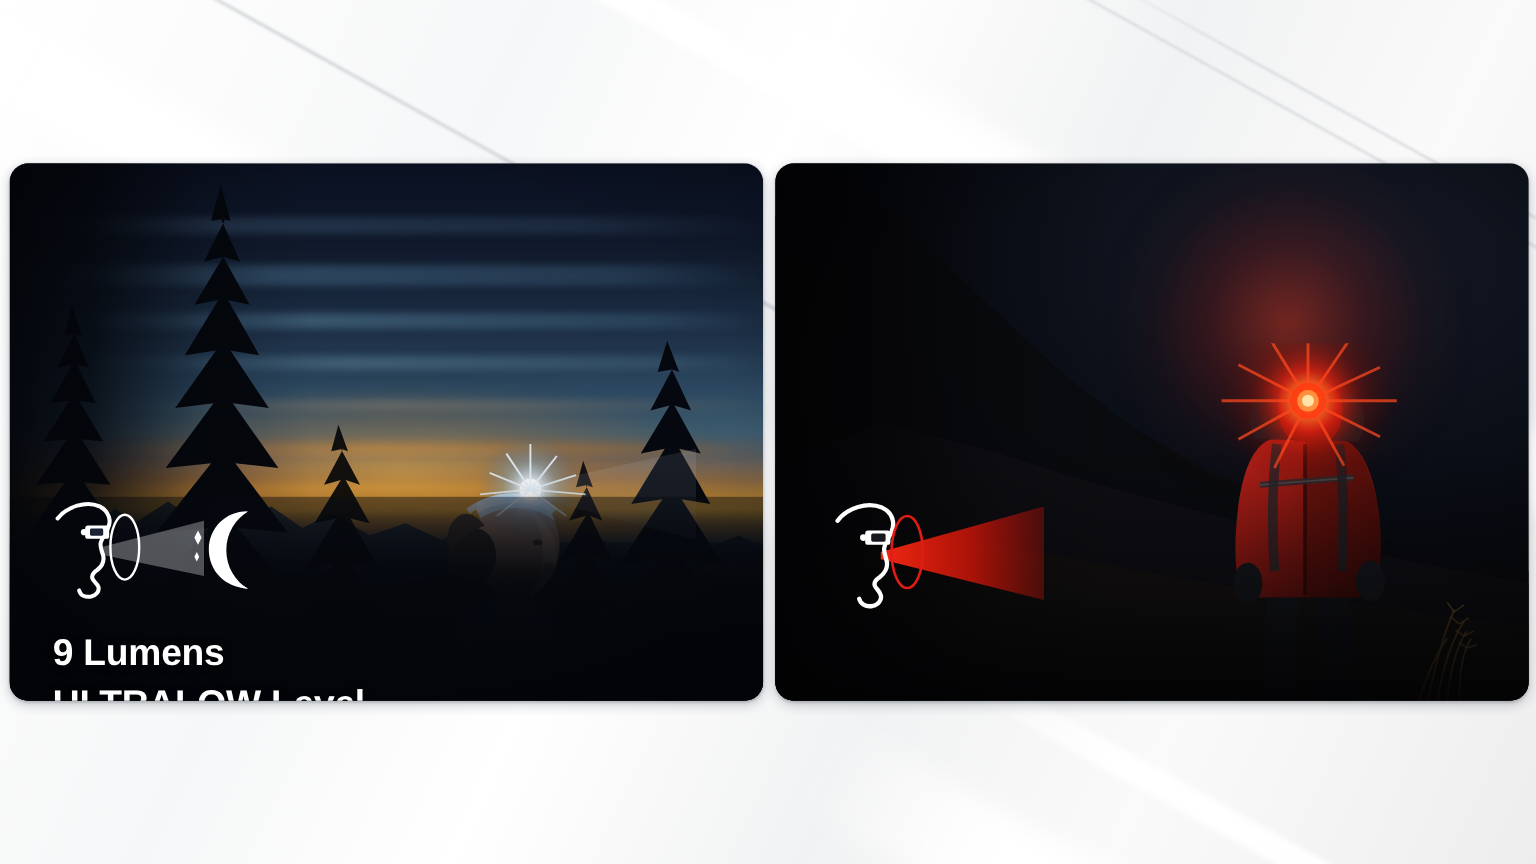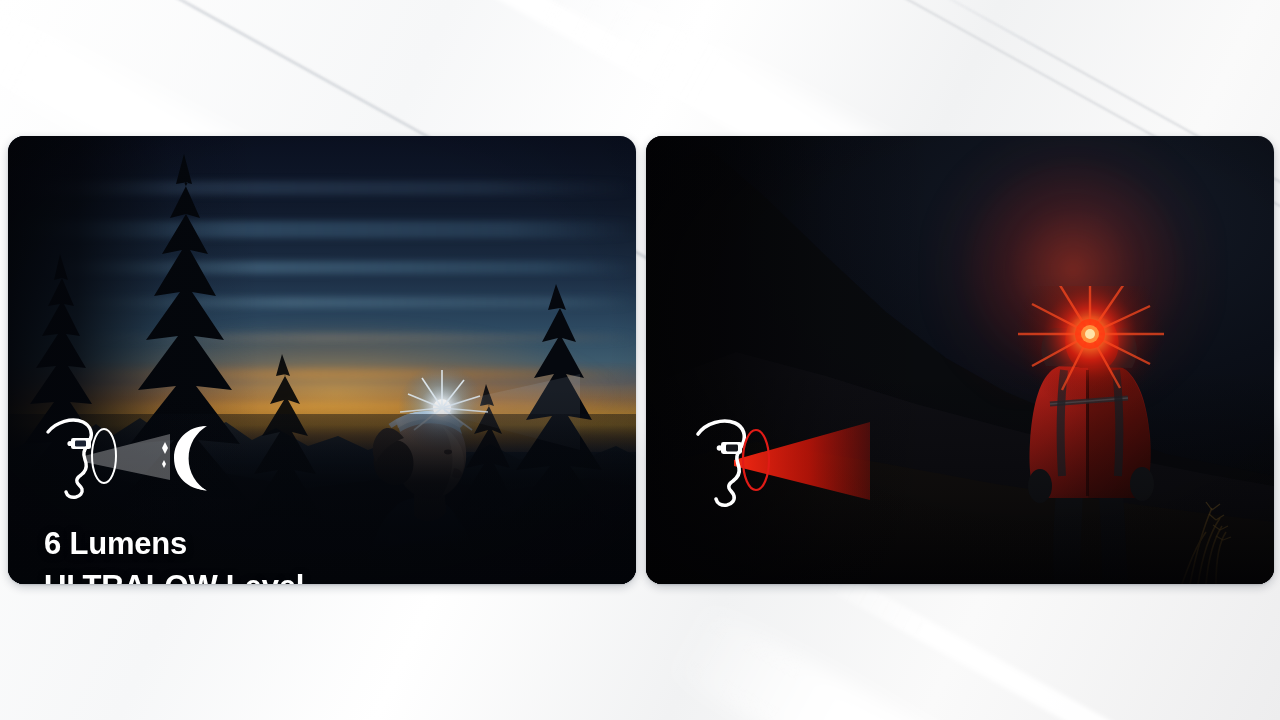--- a/index.html
+++ b/index.html
@@ -322,21 +322,21 @@
                      C158 70 151 59 151 46 C151 33 158 22 168 16 Z" fill="#ffffff" transform="translate(-6,0) scale(1.08) translate(-6,-3)"></path>
             <path d="M168 14 C150 14 136 28 136 46 C136 64 150 78 168 78
                      C156 72 148 60 148 46 C148 32 156 20 168 14 Z" fill="#ffffff"></path>
 
             <path d="M127 30 L130 36 L127 42 L124 36 Z" fill="#ffffff"></path>
             <path d="M126 48 L128 52 L126 56 L124 52 Z" fill="#ffffff"></path>
           </svg>
         </div>
 
         <div class="txt left">
-          <div class="headline">6 Lumens</div>
+          <div class="headline">9 Lumens</div>
           <div class="headline">ULTRALOW Level</div>
 
         </div>
       </div>
     </div>
 
     <div class="card">
       <div class="photo">
         <div class="ph-r-base"></div>
 

